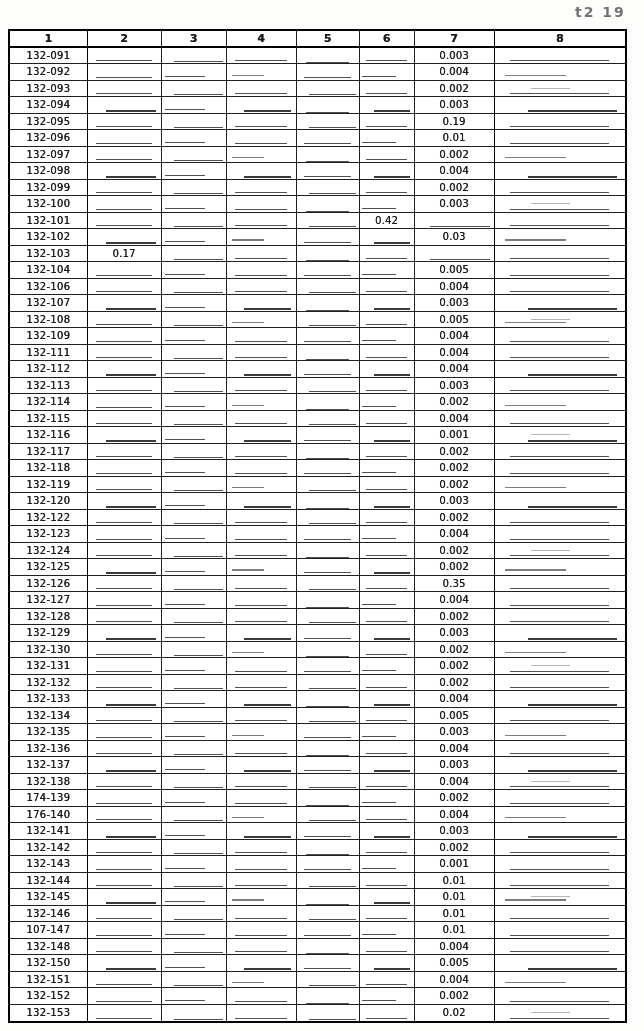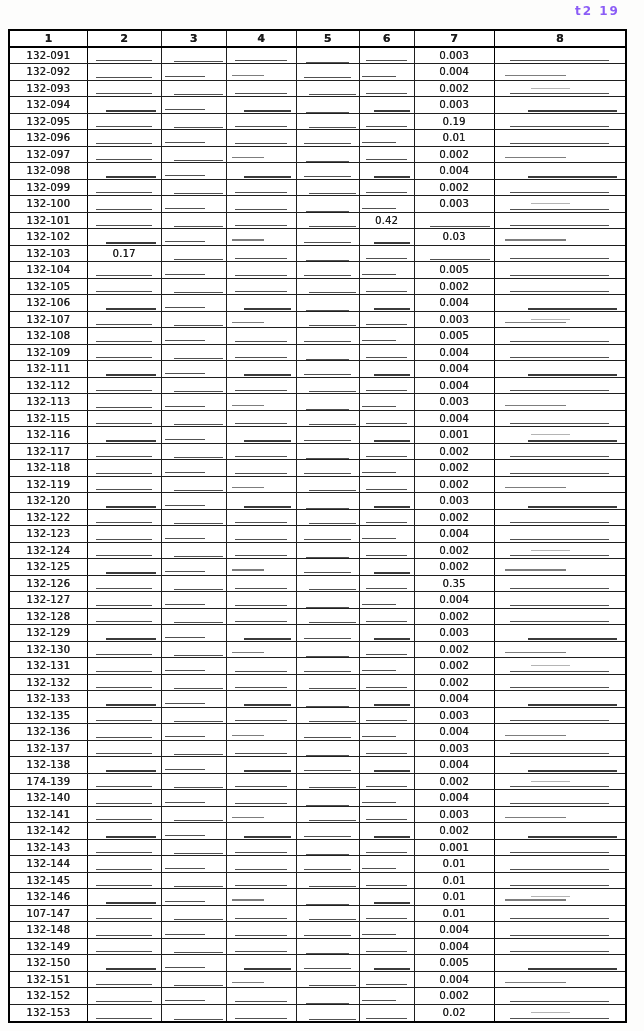--- a/index.html
+++ b/index.html
@@ -6,22 +6,22 @@
   body{
     width:644px;height:1031px;
     background:#fdfdfc;
     font-family:"DejaVu Sans","Liberation Sans",sans-serif;
     color:#1b1b1b;
     position:relative;
     overflow:hidden;
   }
   .corner-label{
     position:absolute;top:4px;left:575px;
-    font-size:12px;font-weight:bold;letter-spacing:2px;
-    color:#8b5cf6;
+    font-size:14px;font-weight:bold;letter-spacing:2px;
+    color:#737373;
   }
   .scan-table{
     position:absolute;top:29px;left:8px;
     width:617px;height:994px;
     border-collapse:collapse;table-layout:fixed;
     background:#fff;
   }
   .scan-table th,.scan-table td{
     border:1px solid #1f1f1f;
     padding:0 2px;
@@ -227,30 +227,20 @@
         <td class="id">132-104</td>
         <td class="empty"></td>
         <td class="empty"></td>
         <td class="empty"></td>
         <td class="empty"></td>
         <td class="empty"></td>
         <td class="val">0.005</td>
         <td class="empty"></td>
       </tr>
       <tr>
-        <td class="id">132-105</td>
-        <td class="empty"></td>
-        <td class="empty"></td>
-        <td class="empty"></td>
-        <td class="empty"></td>
-        <td class="empty"></td>
-        <td class="val">0.002</td>
-        <td class="empty"></td>
-      </tr>
-      <tr>
         <td class="id">132-106</td>
         <td class="empty"></td>
         <td class="empty"></td>
         <td class="empty"></td>
         <td class="empty"></td>
         <td class="empty"></td>
         <td class="val">0.004</td>
         <td class="empty"></td>
       </tr>
       <tr>
@@ -307,20 +297,30 @@
         <td class="id">132-113</td>
         <td class="empty"></td>
         <td class="empty"></td>
         <td class="empty"></td>
         <td class="empty"></td>
         <td class="empty"></td>
         <td class="val">0.003</td>
         <td class="empty"></td>
       </tr>
       <tr>
+        <td class="id">132-114</td>
+        <td class="empty"></td>
+        <td class="empty"></td>
+        <td class="empty"></td>
+        <td class="empty"></td>
+        <td class="empty"></td>
+        <td class="val">0.002</td>
+        <td class="empty"></td>
+      </tr>
+      <tr>
         <td class="id">132-115</td>
         <td class="empty"></td>
         <td class="empty"></td>
         <td class="empty"></td>
         <td class="empty"></td>
         <td class="empty"></td>
         <td class="val">0.004</td>
         <td class="empty"></td>
       </tr>
       <tr>
@@ -487,20 +487,30 @@
         <td class="id">132-133</td>
         <td class="empty"></td>
         <td class="empty"></td>
         <td class="empty"></td>
         <td class="empty"></td>
         <td class="empty"></td>
         <td class="val">0.004</td>
         <td class="empty"></td>
       </tr>
       <tr>
+        <td class="id">132-134</td>
+        <td class="empty"></td>
+        <td class="empty"></td>
+        <td class="empty"></td>
+        <td class="empty"></td>
+        <td class="empty"></td>
+        <td class="val">0.005</td>
+        <td class="empty"></td>
+      </tr>
+      <tr>
         <td class="id">132-135</td>
         <td class="empty"></td>
         <td class="empty"></td>
         <td class="empty"></td>
         <td class="empty"></td>
         <td class="empty"></td>
         <td class="val">0.003</td>
         <td class="empty"></td>
       </tr>
       <tr>
@@ -537,21 +547,21 @@
         <td class="id">174-139</td>
         <td class="empty"></td>
         <td class="empty"></td>
         <td class="empty"></td>
         <td class="empty"></td>
         <td class="empty"></td>
         <td class="val">0.002</td>
         <td class="empty"></td>
       </tr>
       <tr>
-        <td class="id">132-140</td>
+        <td class="id">176-140</td>
         <td class="empty"></td>
         <td class="empty"></td>
         <td class="empty"></td>
         <td class="empty"></td>
         <td class="empty"></td>
         <td class="val">0.004</td>
         <td class="empty"></td>
       </tr>
       <tr>
         <td class="id">132-141</td>
@@ -618,30 +628,20 @@
         <td class="empty"></td>
         <td class="empty"></td>
         <td class="empty"></td>
         <td class="empty"></td>
         <td class="empty"></td>
         <td class="val">0.01</td>
         <td class="empty"></td>
       </tr>
       <tr>
         <td class="id">132-148</td>
-        <td class="empty"></td>
-        <td class="empty"></td>
-        <td class="empty"></td>
-        <td class="empty"></td>
-        <td class="empty"></td>
-        <td class="val">0.004</td>
-        <td class="empty"></td>
-      </tr>
-      <tr>
-        <td class="id">132-149</td>
         <td class="empty"></td>
         <td class="empty"></td>
         <td class="empty"></td>
         <td class="empty"></td>
         <td class="empty"></td>
         <td class="val">0.004</td>
         <td class="empty"></td>
       </tr>
       <tr>
         <td class="id">132-150</td>

